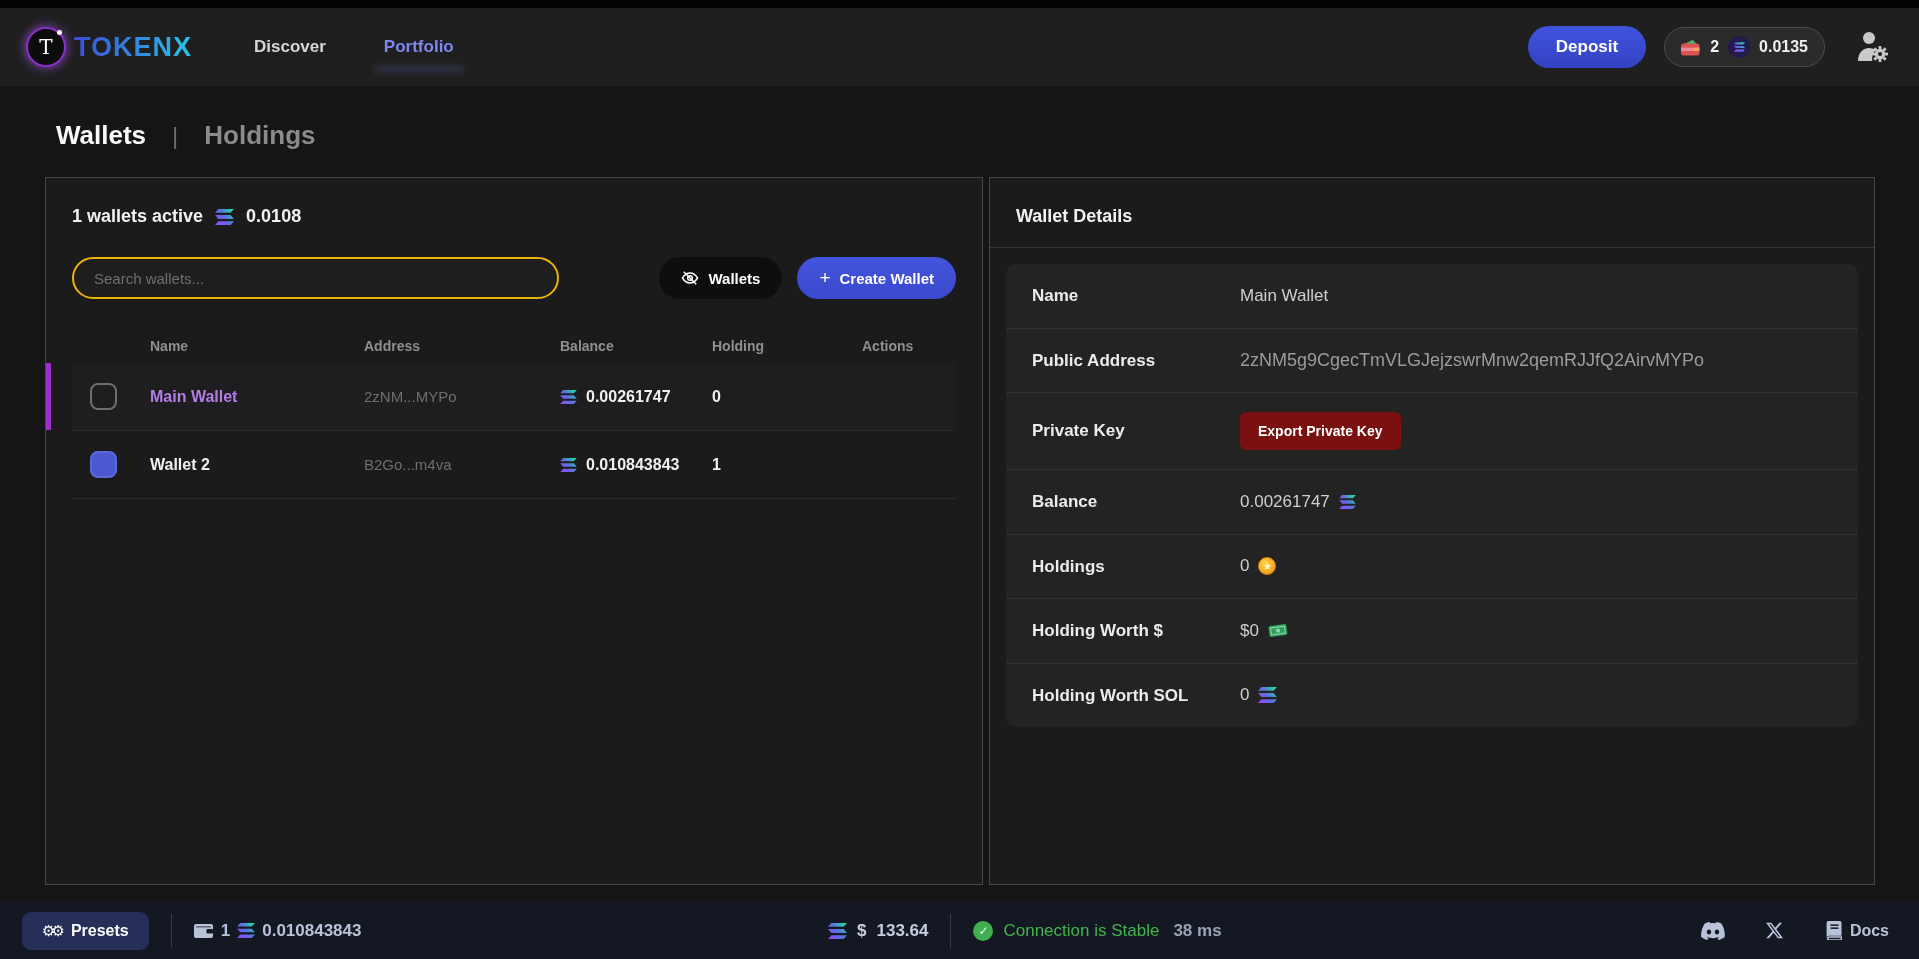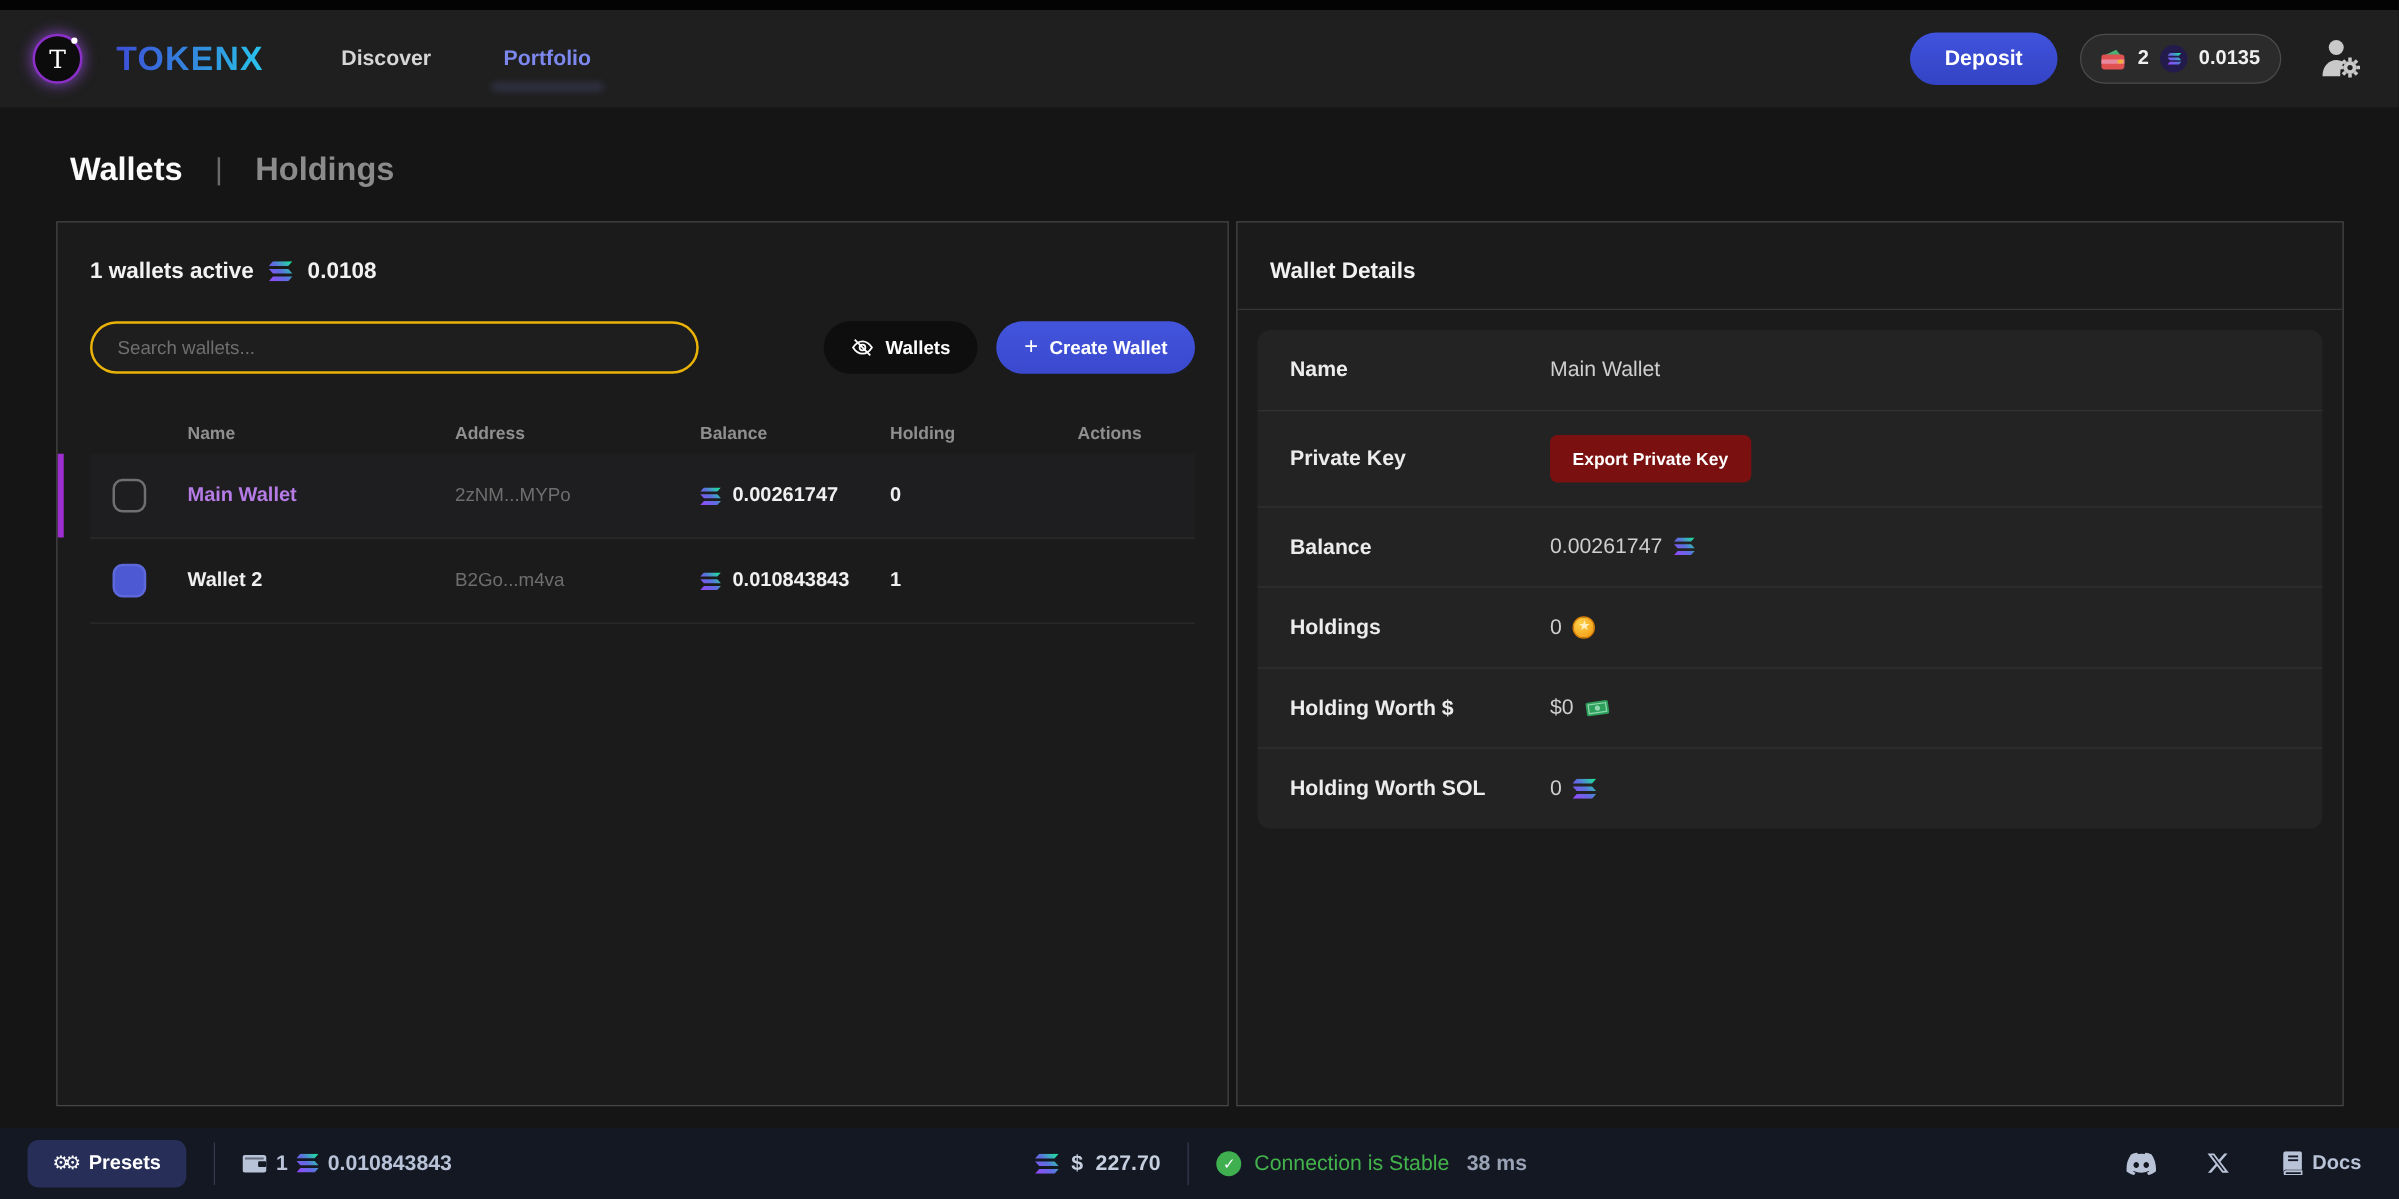--- a/index.html
+++ b/index.html
@@ -8,21 +8,21 @@
 
   
   .top-strip { height:8px; background:#030303; }
   .navbar { height:78px; background:#1f1f1f; display:flex; align-items:center; padding:0 26px; }
   .logo-badge { width:40px; height:40px; border-radius:50%; background:#0c0c0c;
                 border:2px solid #8b2fc9; box-shadow:0 0 10px 2px rgba(168,85,247,.55);
                 display:flex; align-items:center; justify-content:center; position:relative;
                 font-family:"DejaVu Serif",serif; font-size:20px; color:#fff; }
   .logo-badge::after { content:""; position:absolute; top:1px; right:2px; width:5px; height:5px;
                        border-radius:50%; background:#fff; }
-  .brand-name { margin-left:27px; font-size:27px; font-weight:bold; letter-spacing:1px;
+  .brand-name { margin-left:8px; font-size:27px; font-weight:bold; letter-spacing:1px;
                 background:linear-gradient(90deg,#3d4ed8 0%, #2f9de0 70%, #29c5ee 100%);
                 -webkit-background-clip:text; background-clip:text; color:transparent; }
   .nav-links { display:flex; align-items:center; gap:58px; margin-left:62px; }
   .nav-link { font-size:17px; font-weight:bold; color:#d6d6d6; text-decoration:none; cursor:pointer; position:relative; }
   .nav-link.active { color:#7d88ee; }
   .nav-link.active::after { content:""; position:absolute; left:-10px; right:-10px; bottom:-16px; height:7px;
                             background:rgba(125,136,238,.18); filter:blur(3px); border-radius:4px; }
   .nav-right { margin-left:auto; display:flex; align-items:center; gap:18px; }
   .deposit-btn { background:linear-gradient(180deg,#4053dd,#3343c4); color:#fff; border:none;
                  font-size:17px; font-weight:bold; padding:11px 28px; border-radius:22px; cursor:pointer;
@@ -276,20 +276,24 @@
 
   <section class="panel details-panel">
     <div class="details-title">Wallet Details</div>
     <div class="details-card">
 
       <div class="d-row">
         <div class="d-label">Name</div>
         <div class="d-value">Main Wallet</div>
       </div>
 
+      <div class="d-row">
+        <div class="d-label">Public Address</div>
+        <div class="d-value muted">2zNM5g9CgecTmVLGJejzswrMnw2qemRJJfQ2AirvMYPo</div>
+      </div>
 
       <div class="d-row">
         <div class="d-label">Private Key</div>
         <button class="export-btn">Export Private Key</button>
       </div>
 
       <div class="d-row">
         <div class="d-label">Balance</div>
         <div class="d-value">
           <span>0.00261747</span>
@@ -375,21 +379,21 @@
   <div class="sb-center">
     <div class="sb-price">
       <span>
         <svg width="19" height="16" viewBox="0 0 40 34">
             <path d="M7 0h33l-7 8H0z" fill="url(#solg)"></path>
             <path d="M0 13h33l7 8H7z" fill="url(#solg)"></path>
             <path d="M7 26h33l-7 8H0z" fill="url(#solg)"></path>
           </svg>
       </span>
       <span>$</span>
-      <span>227.70</span>
+      <span>133.64</span>
     </div>
     <div class="sb-divider"></div>
     <div class="conn-group">
       <span class="check-circle">✓</span>
       <span class="conn-text">Connection is Stable</span>
       <span class="latency">38 ms</span>
     </div>
   </div>
 
   <div class="sb-right">

